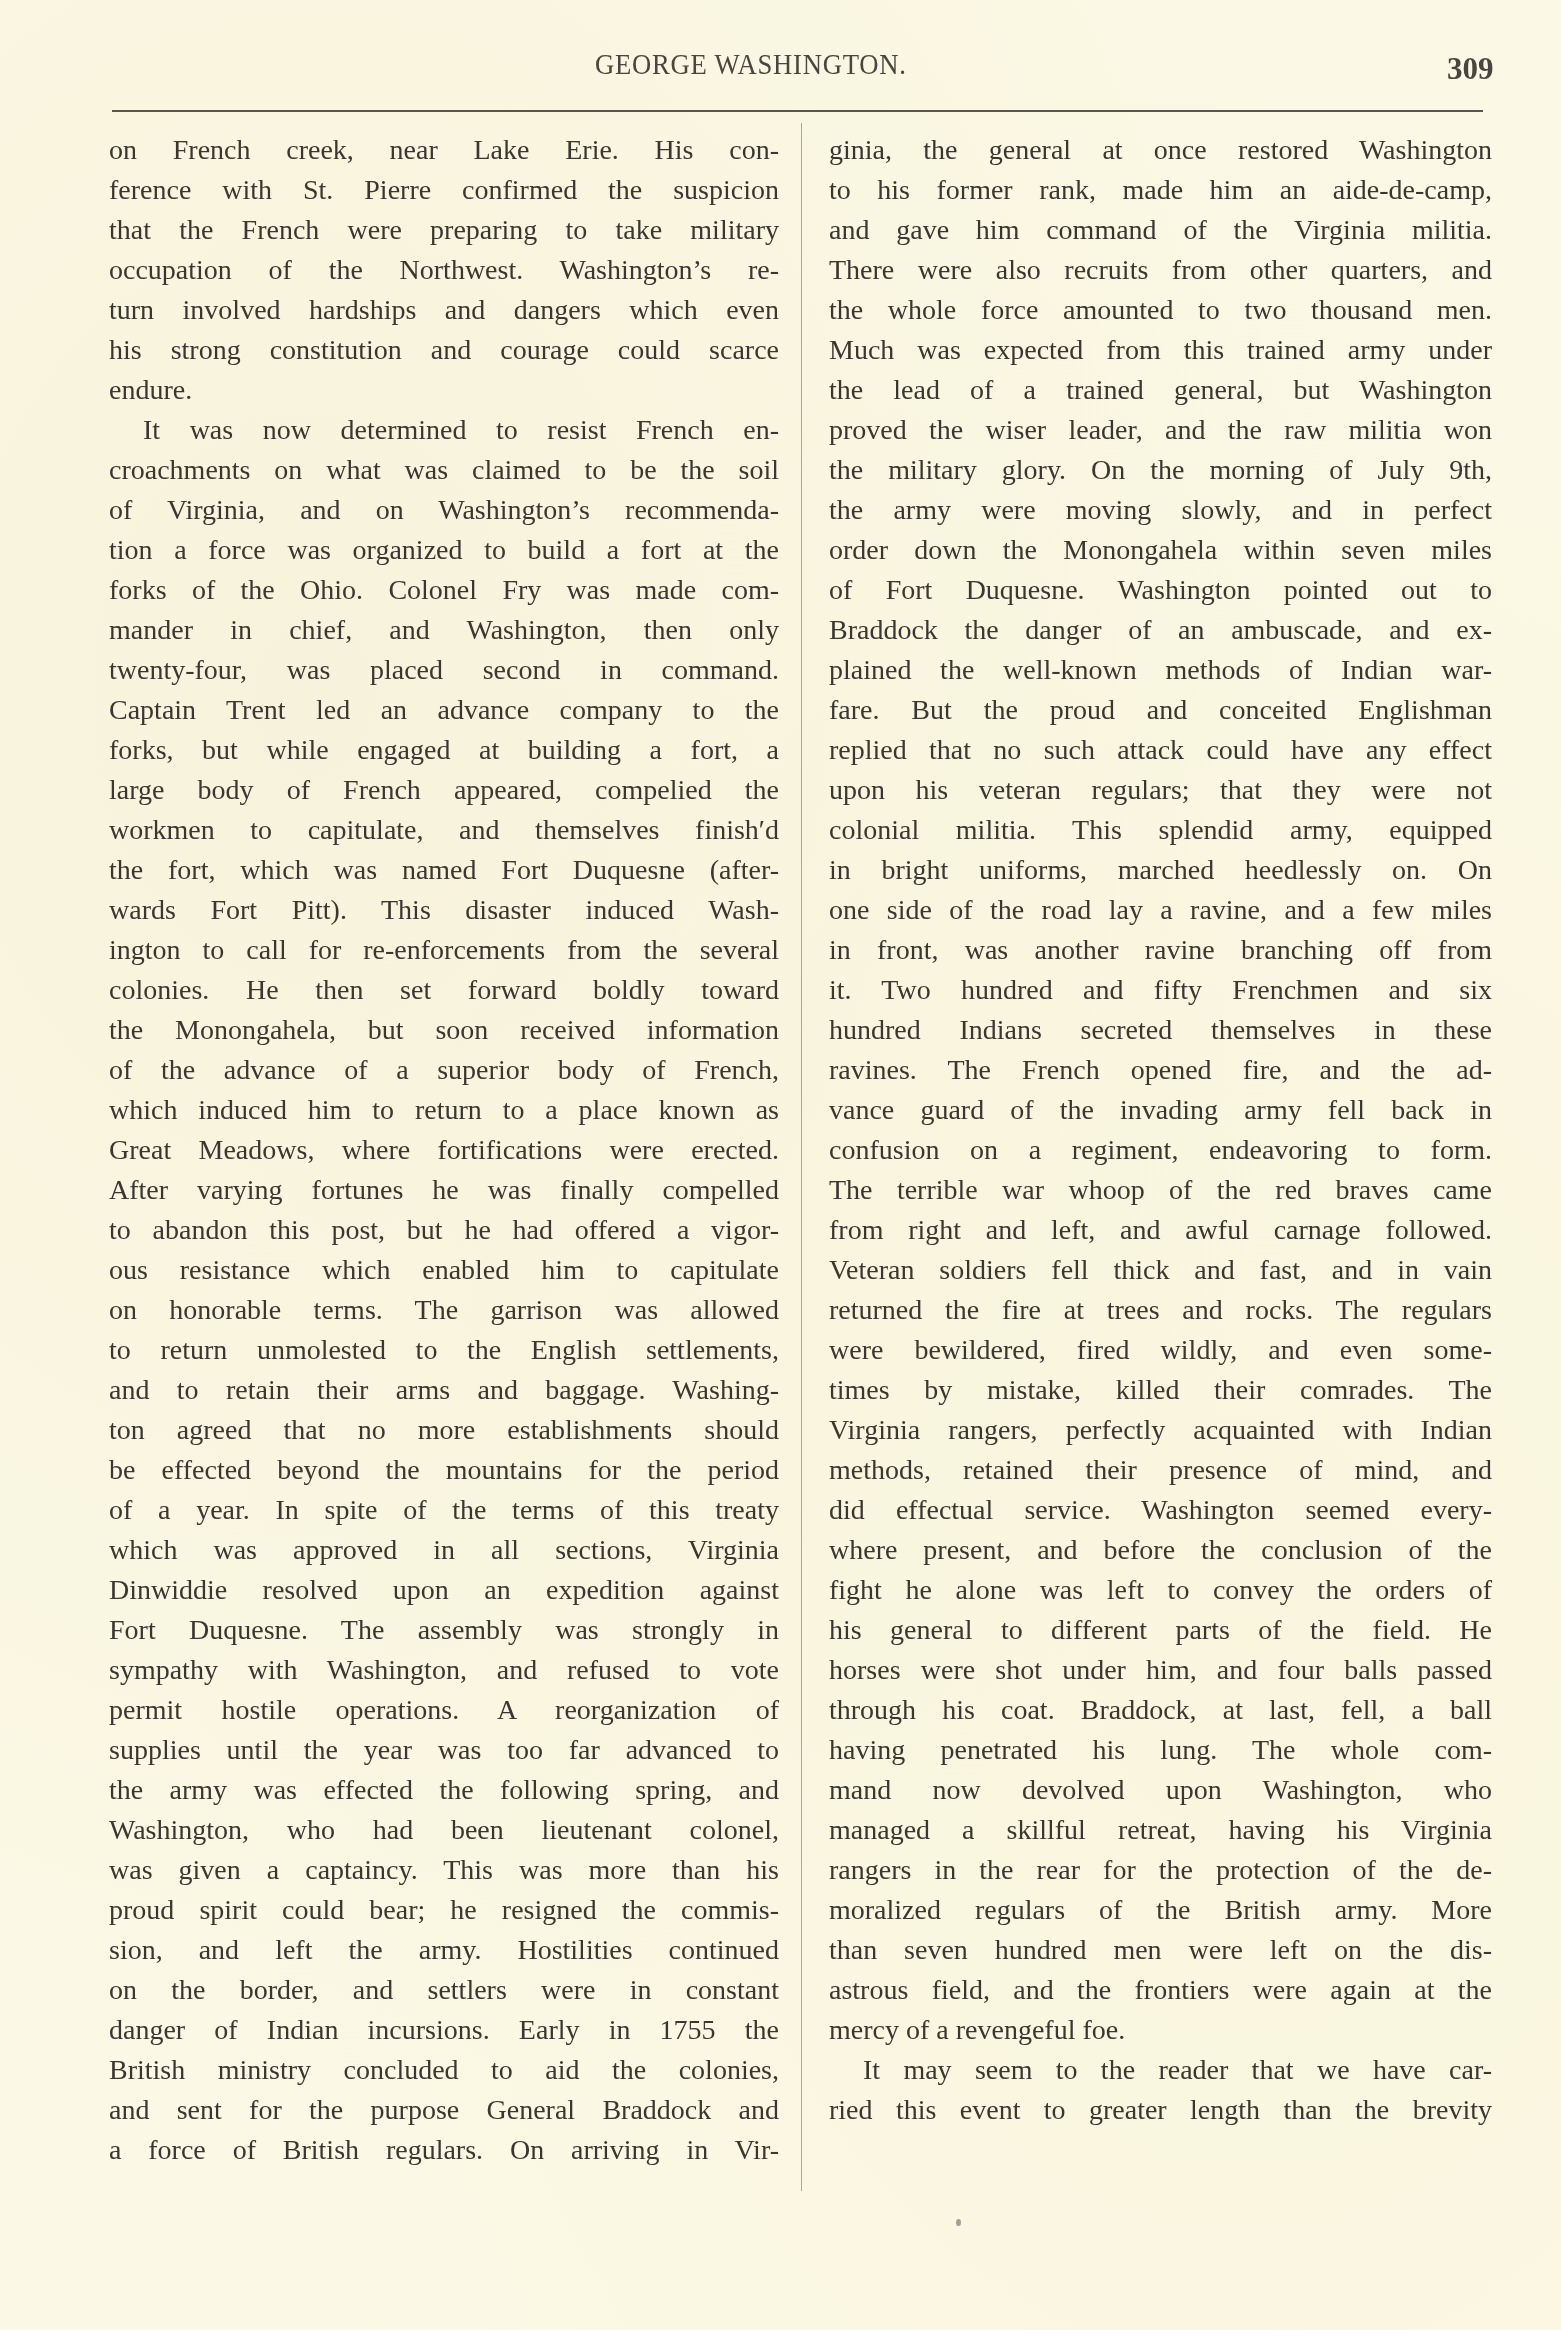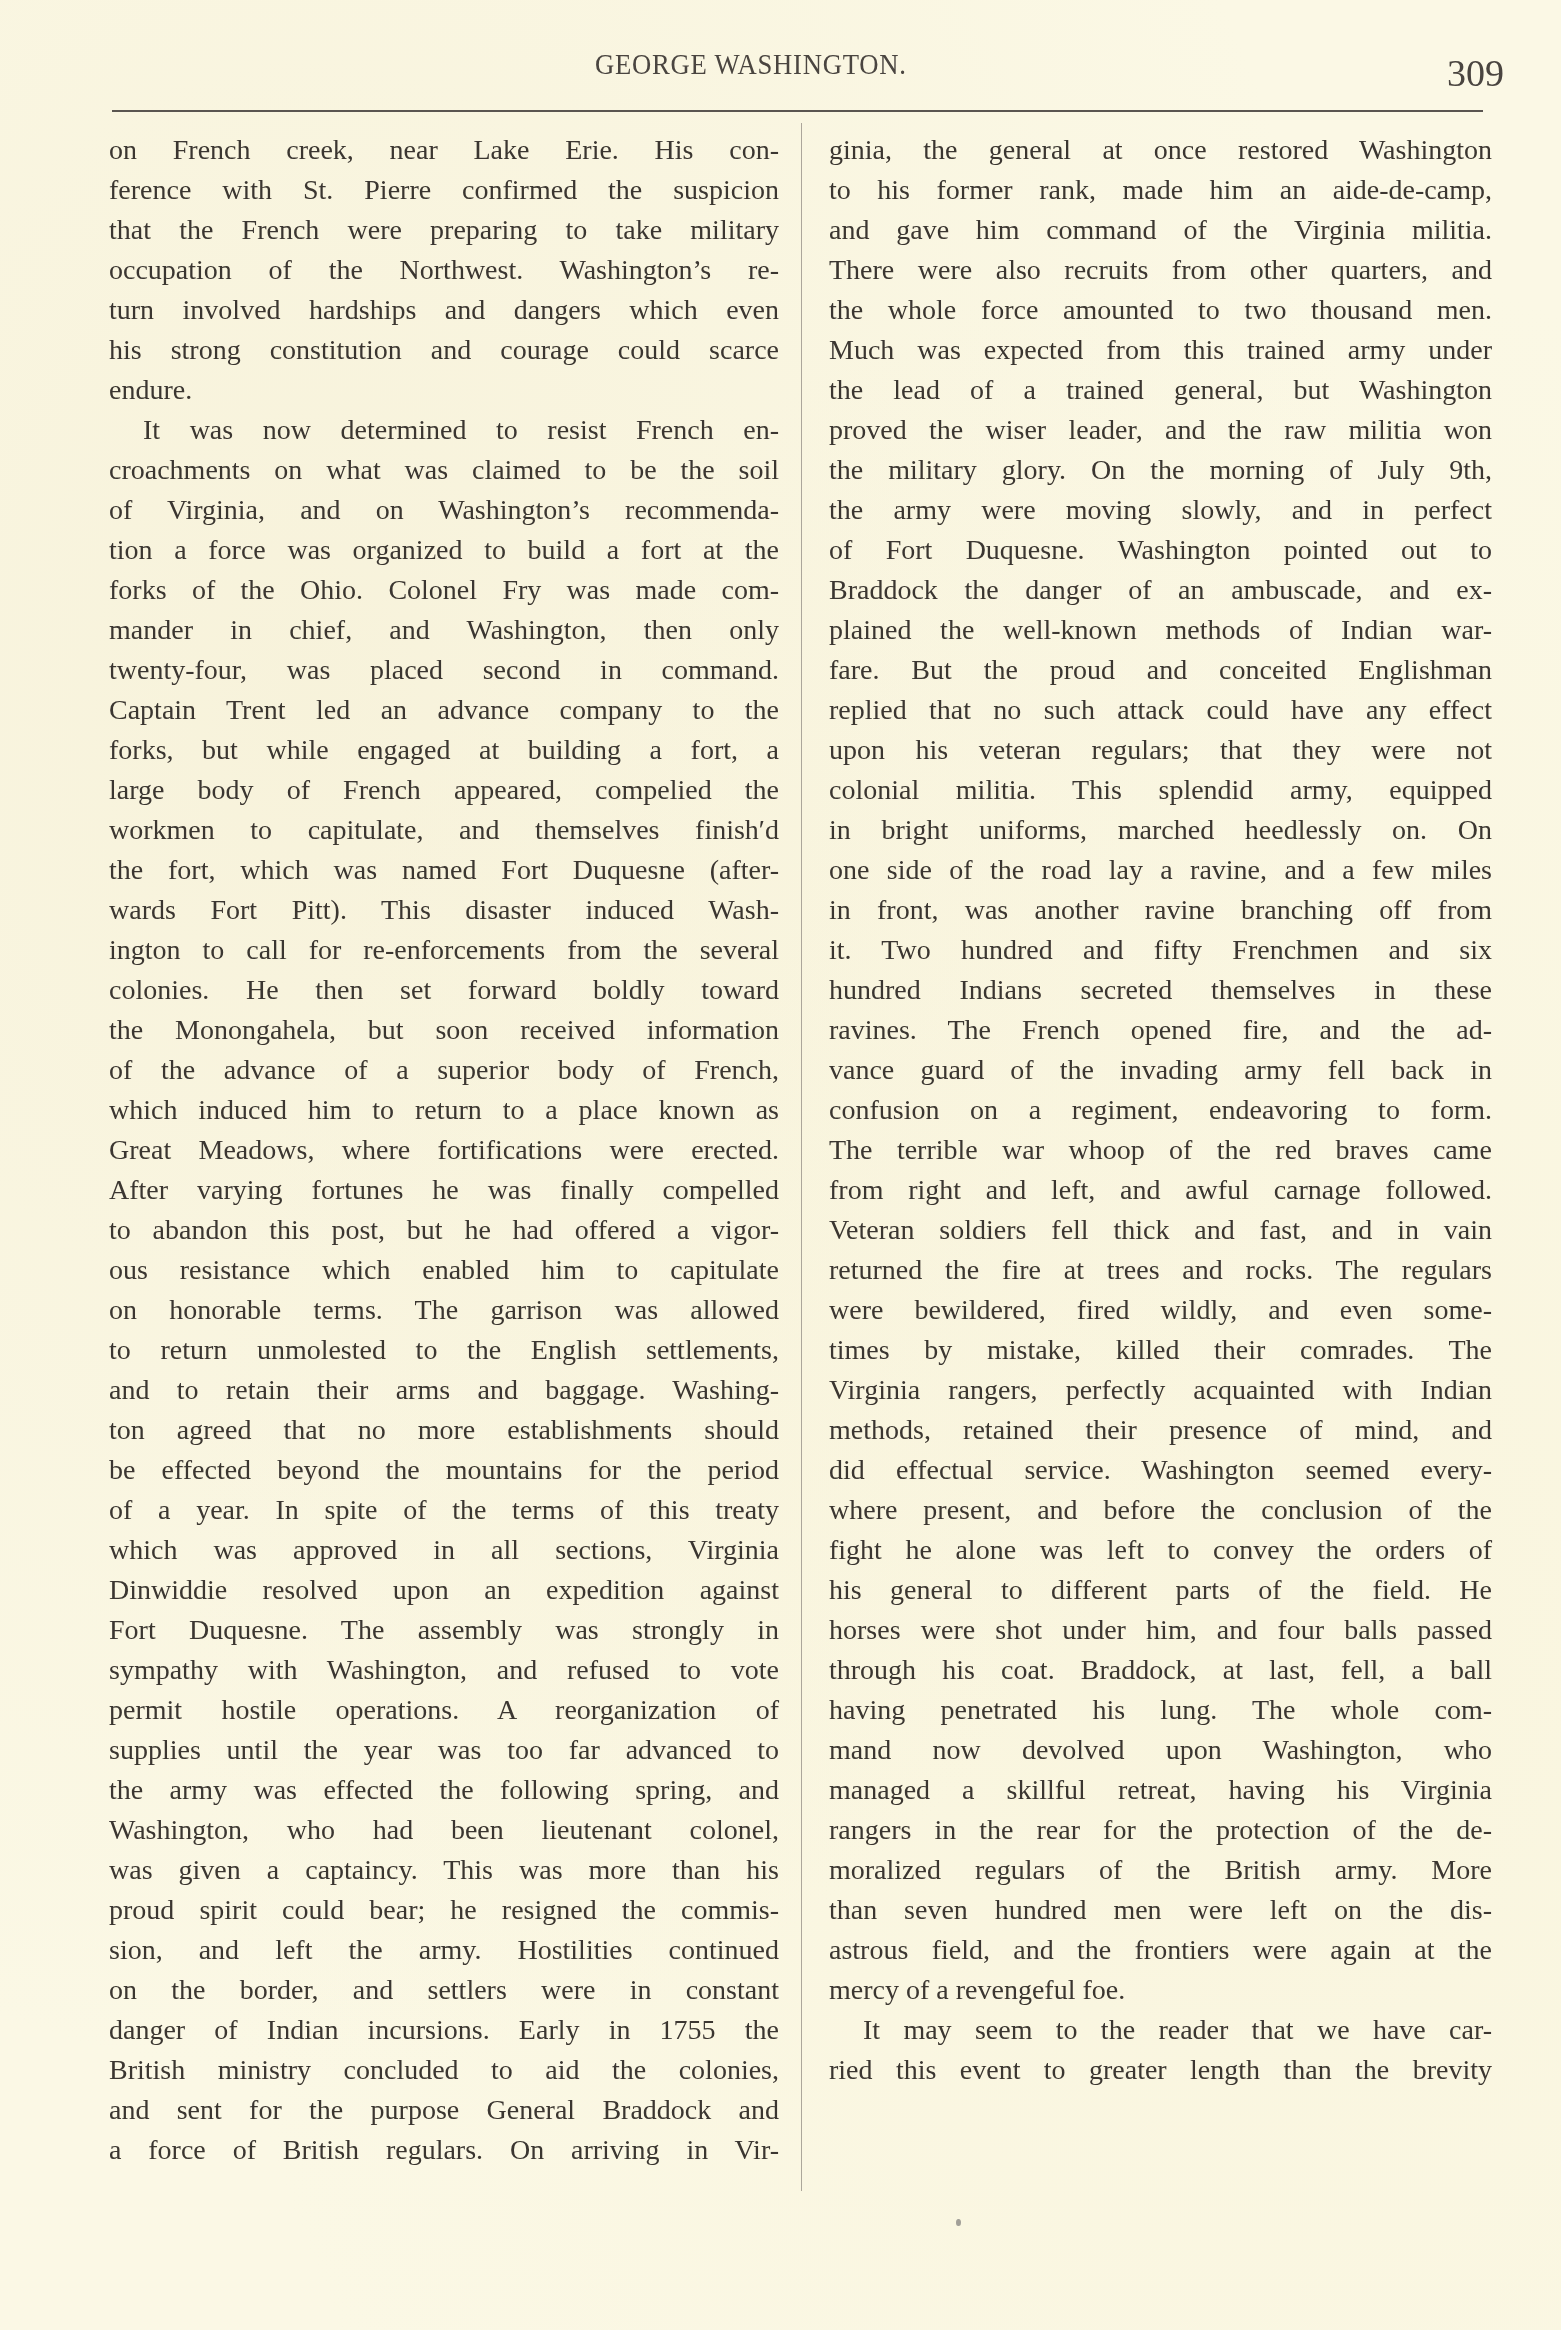--- a/index.html
+++ b/index.html
@@ -38,22 +38,23 @@
     letter-spacing: 0.8px;
     color: #4a4540;
     font-weight: normal;
     transform: scaleX(0.92);
     transform-origin: left center;
   }
   .page-number {
     position: absolute;
     left: 1443px;
     top: 3.3px;
-    font-size: 38px;
+    font-size: 31px;
     color: #4a4540;
+    font-weight: bold;
   }
   .head-rule {
     position: absolute;
     top: 110px;
     left: 112px;
     width: 1371px;
     height: 0;
     border-top: 2.5px solid #5a5550;
   }
   .column-divider {
@@ -166,20 +167,21 @@
       <span class="line">ginia, the general at once restored Washington</span>
       <span class="line">to his former rank, made him an aide-de-camp,</span>
       <span class="line">and gave him command of the Virginia militia.</span>
       <span class="line">There were also recruits from other quarters, and</span>
       <span class="line">the whole force amounted to two thousand men.</span>
       <span class="line">Much was expected from this trained army under</span>
       <span class="line">the lead of a trained general, but Washington</span>
       <span class="line">proved the wiser leader, and the raw militia won</span>
       <span class="line">the military glory.  On the morning of July 9th,</span>
       <span class="line">the army were moving slowly, and in perfect</span>
+      <span class="line">order down the Monongahela within seven miles</span>
       <span class="line">of Fort Duquesne.  Washington pointed out to</span>
       <span class="line">Braddock the danger of an ambuscade, and ex-</span>
       <span class="line">plained the well-known methods of Indian war-</span>
       <span class="line">fare.  But the proud and conceited Englishman</span>
       <span class="line">replied that no such attack could have any effect</span>
       <span class="line">upon his veteran regulars; that they were not</span>
       <span class="line">colonial militia.  This splendid army, equipped</span>
       <span class="line">in bright uniforms, marched heedlessly on.  On</span>
       <span class="line">one side of the road lay a ravine, and a few miles</span>
       <span class="line">in front, was another ravine branching off from</span>

